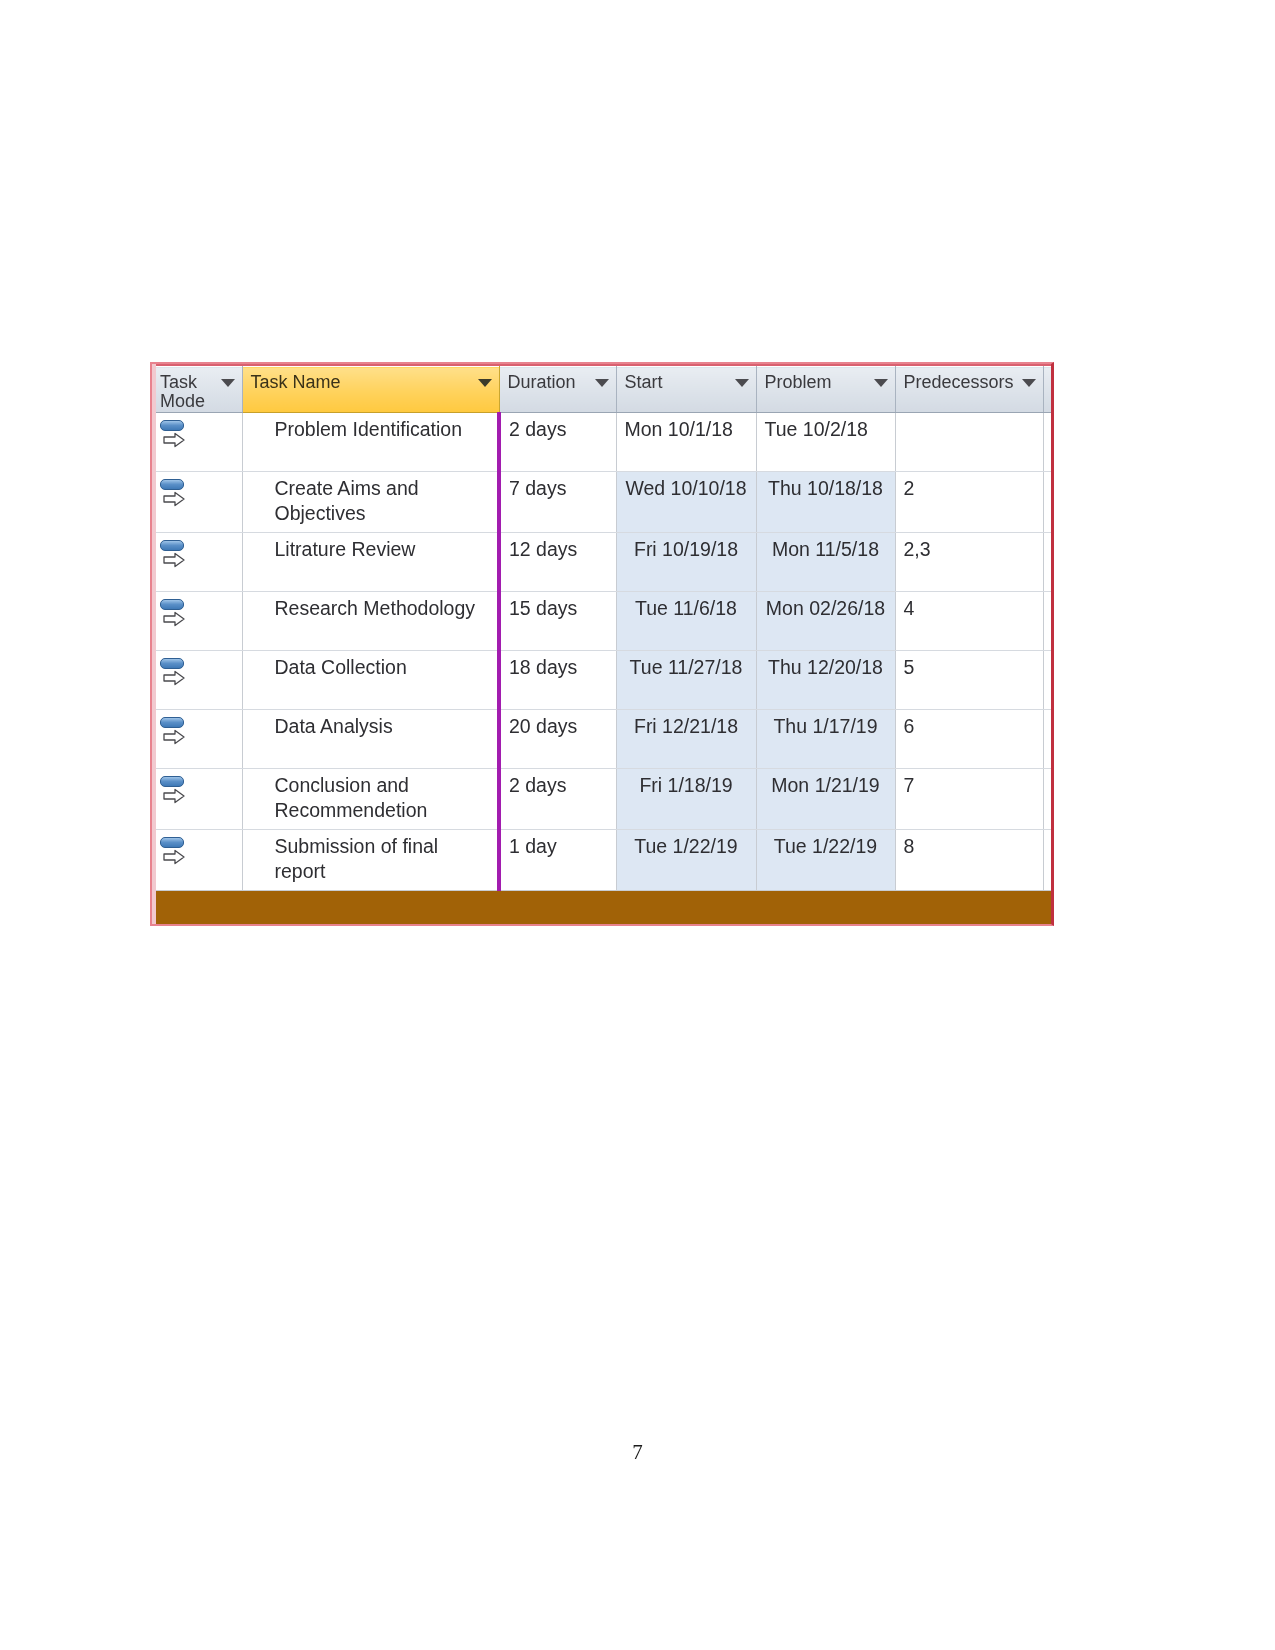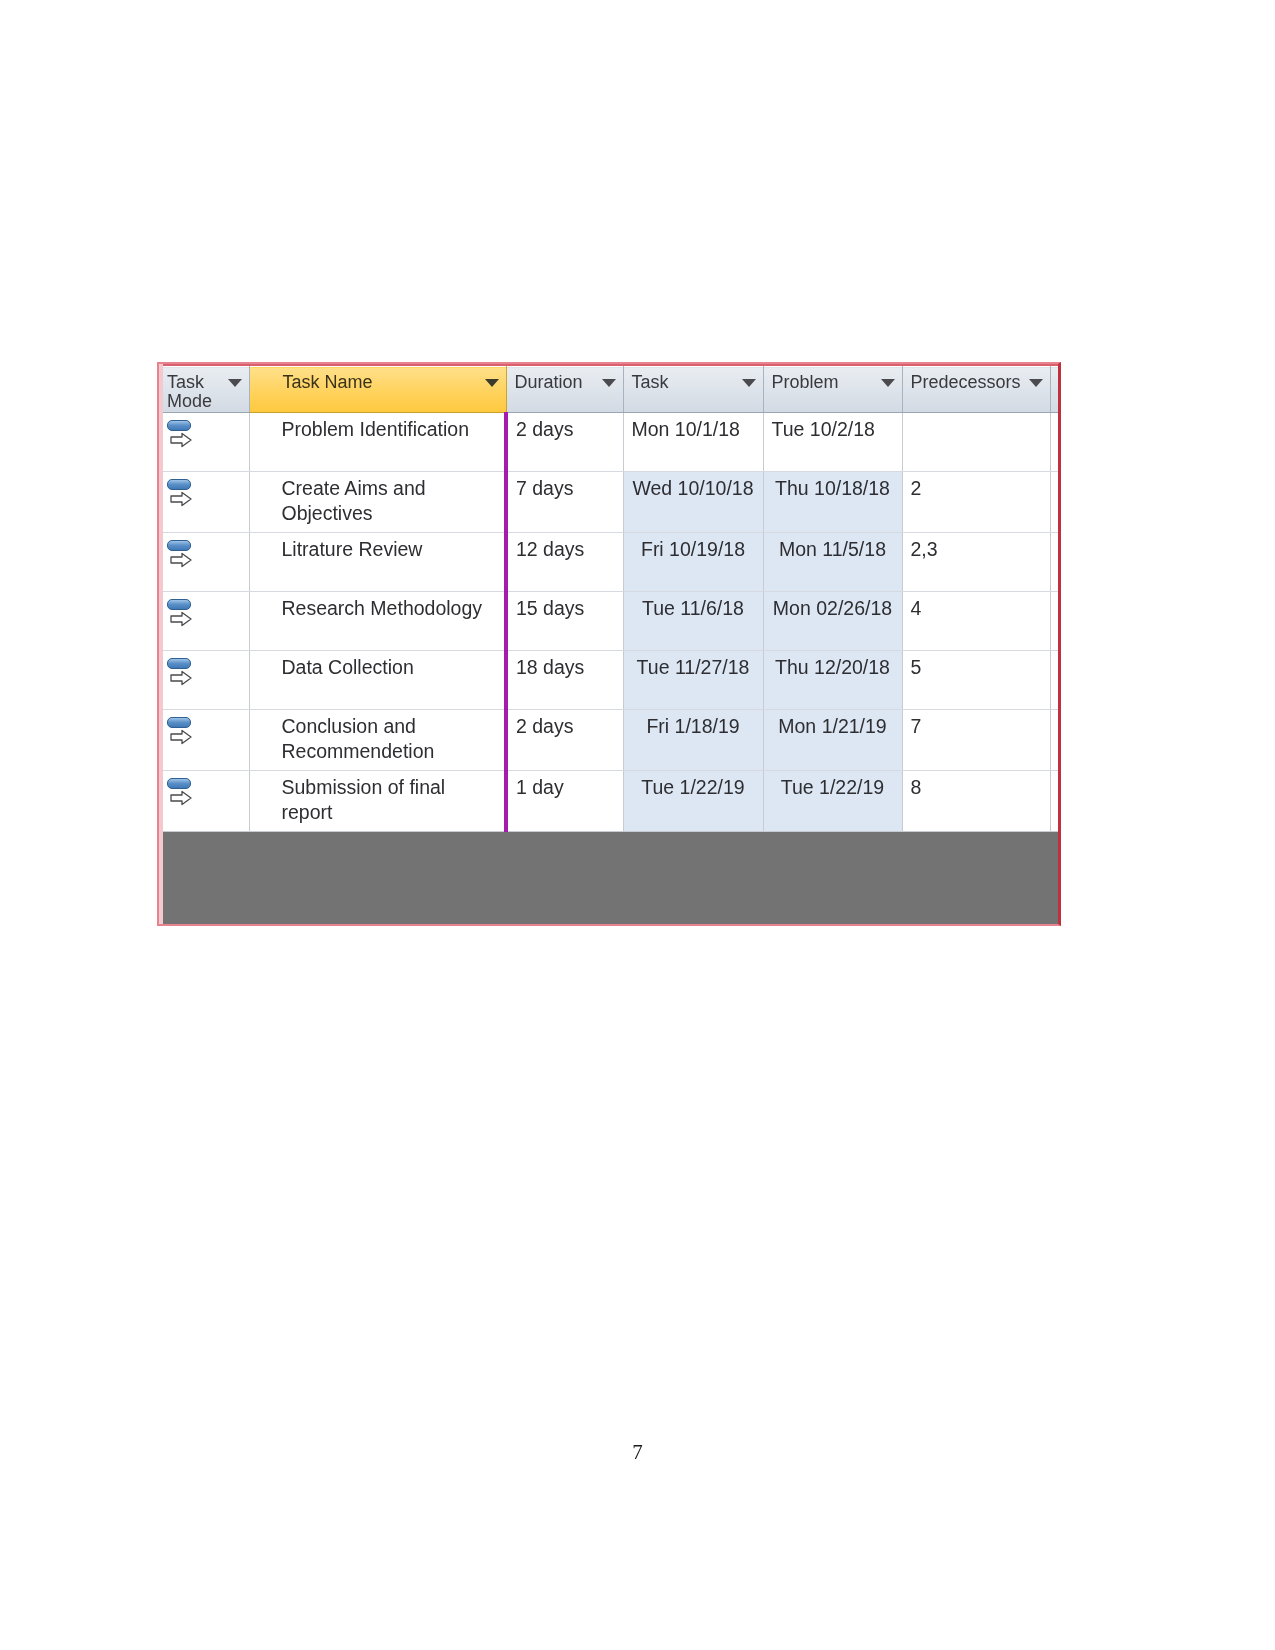--- a/index.html
+++ b/index.html
@@ -18,28 +18,28 @@
   
   .page {
     position: absolute;
     inset: 0;
     background: #ffffff;
   }
 
   
   .capture-frame {
     position: absolute;
-    left: 157px;
+    left: 150px;
     top: 362px;
     width: 904px;
     height: 564px;
     box-sizing: border-box;
     border: 2px solid #e8828e;
     border-right: 3px solid #c0303f;
-    background: #737373;
+    background: #a16207;
     overflow: hidden;
   }
   .capture-frame::after{
     content:"";
     position:absolute;
     left:0; top:0; right:0; height:2px;
     background:#d9606f;
     pointer-events:none;
   }
 
@@ -76,21 +76,20 @@
     font-size: 18px;
     color: #3a3a3e;
     text-align: left;
     position: relative;
   }
   .grid thead th.yellow {
     background: linear-gradient(to bottom, #ffe08a 0%, #ffd25c 55%, #ffc93f 100%);
     border-right: 1px solid #caa62f;
     border-bottom: 1px solid #c7a02b;
     color: #3a3219;
-    padding-left: 25px;
   }
   .grid thead th.extra {
     border-right: none;
   }
   .hdr-wrap {
     display: block;
     padding: 6px 22px 0 8px;
     line-height: 1.08;
     white-space: normal;
   }
@@ -203,21 +202,21 @@
           </th>
           <th class="yellow">
             <span class="hdr-wrap nowrap">Task Name</span>
             <span class="caret dark"></span>
           </th>
           <th>
             <span class="hdr-wrap nowrap">Duration</span>
             <span class="caret"></span>
           </th>
           <th>
-            <span class="hdr-wrap nowrap">Task</span>
+            <span class="hdr-wrap nowrap">Start</span>
             <span class="caret"></span>
           </th>
           <th>
             <span class="hdr-wrap nowrap">Problem</span>
             <span class="caret"></span>
           </th>
           <th>
             <span class="hdr-wrap nowrap">Predecessors</span>
             <span class="caret"></span>
           </th>
@@ -308,20 +307,36 @@
           </tr>
           <tr>
             <td class="mode">
               <span class="mode-icon">
                 <span class="bar"></span>
                 <svg class="arrow" viewBox="0 0 22 16" xmlns="http://www.w3.org/2000/svg">
                   <path d="M1 5 H12 V1.5 L21 8 L12 14.5 V11 H1 Z" fill="#ffffff" stroke="#4a4a4e" stroke-width="1.3" stroke-linejoin="round"></path>
                 </svg>
               </span>
             </td>
+            <td class="name">Data Analysis</td>
+            <td>20 days</td>
+            <td class="blue">Fri 12/21/18</td>
+            <td class="blue">Thu 1/17/19</td>
+            <td>6</td>
+            <td class="extra"></td>
+          </tr>
+          <tr>
+            <td class="mode">
+              <span class="mode-icon">
+                <span class="bar"></span>
+                <svg class="arrow" viewBox="0 0 22 16" xmlns="http://www.w3.org/2000/svg">
+                  <path d="M1 5 H12 V1.5 L21 8 L12 14.5 V11 H1 Z" fill="#ffffff" stroke="#4a4a4e" stroke-width="1.3" stroke-linejoin="round"></path>
+                </svg>
+              </span>
+            </td>
             <td class="name">Conclusion and Recommendetion</td>
             <td>2 days</td>
             <td class="blue">Fri 1/18/19</td>
             <td class="blue">Mon 1/21/19</td>
             <td>7</td>
             <td class="extra"></td>
           </tr>
           <tr>
             <td class="mode">
               <span class="mode-icon">

